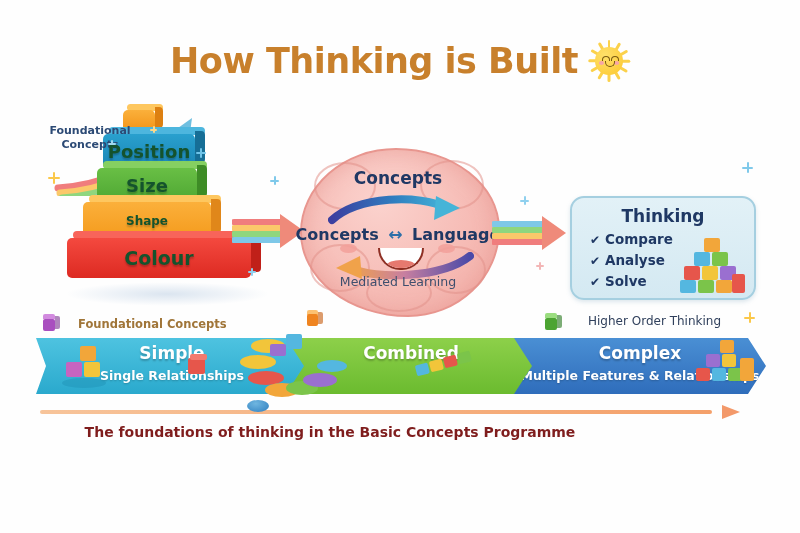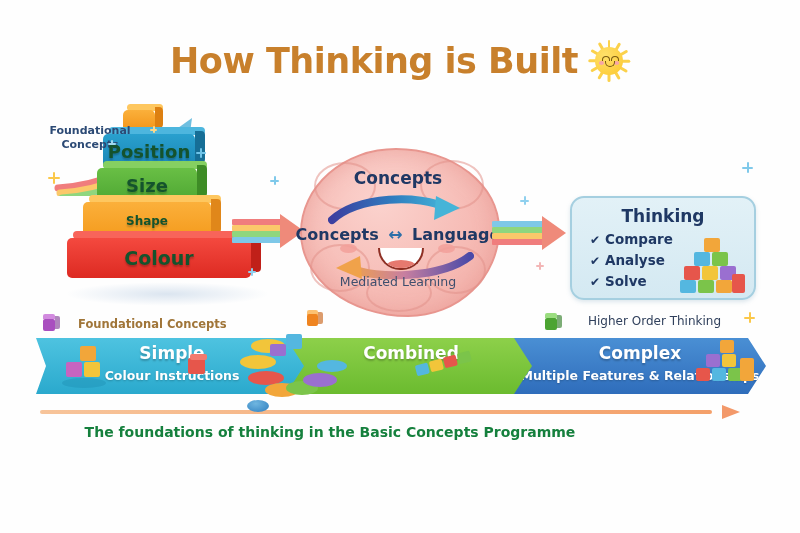--- a/index.html
+++ b/index.html
@@ -197,21 +197,21 @@
   
   #bottom-arrow{position:absolute;left:40px;top:405px;width:700px;height:14px;}
   #bottom-arrow .bar{position:absolute;left:0;top:5px;width:672px;height:4px;
     background:linear-gradient(90deg,#f7c49a,#f4a06a);border-radius:2px;}
   #bottom-arrow .head{position:absolute;right:0;top:0;width:0;height:0;
     border-top:7px solid transparent;border-bottom:7px solid transparent;border-left:18px solid #f3996a;}
   #bottom-knob{position:absolute;left:247px;top:400px;width:22px;height:12px;border-radius:50%;
     background:radial-gradient(ellipse at 40% 30%,#6fb6e0,#2f7fc0);}
   #caption{
     left:0;top:424px;width:660px;text-align:center;
-    font-size:14px;font-weight:bold;color:#15803d;
+    font-size:14px;font-weight:bold;color:#7f1d1d;
     font-family:"DejaVu Sans", sans-serif;
   }
 
   
   .spark{position:absolute;}
   .spark:before,.spark:after{content:"";position:absolute;background:currentColor;border-radius:1px;}
   .spark:before{left:50%;top:0;width:2px;height:100%;margin-left:-1px;}
   .spark:after{top:50%;left:0;height:2px;width:100%;margin-top:-1px;}
 </style>
 </head>
@@ -403,21 +403,21 @@
   <div class="minicube" id="cube-green">
     <i class="mc-t" style="background:#7fd35c"></i>
     <i class="mc-s" style="background:#2c7a22"></i>
     <i class="mc-f" style="background:#4ca432"></i>
   </div>
   <div class="lbl" id="label-hot">Higher Order Thinking</div>
 
   <div id="band">
     <div class="chev first" id="chev-simple">
       <div class="chev-t">Simple</div>
-      <div class="chev-s">Colour Instructions</div>
+      <div class="chev-s">Single Relationships</div>
     </div>
     <div class="chev" id="chev-combined">
       <div class="chev-t">Combined</div>
     </div>
     <div class="chev" id="chev-complex">
       <div class="chev-t">Complex</div>
       <div class="chev-s">Multiple Features &amp; Relationships</div>
     </div>
 
     <svg style="position:absolute;left:26px;top:4px" width="60" height="48">

